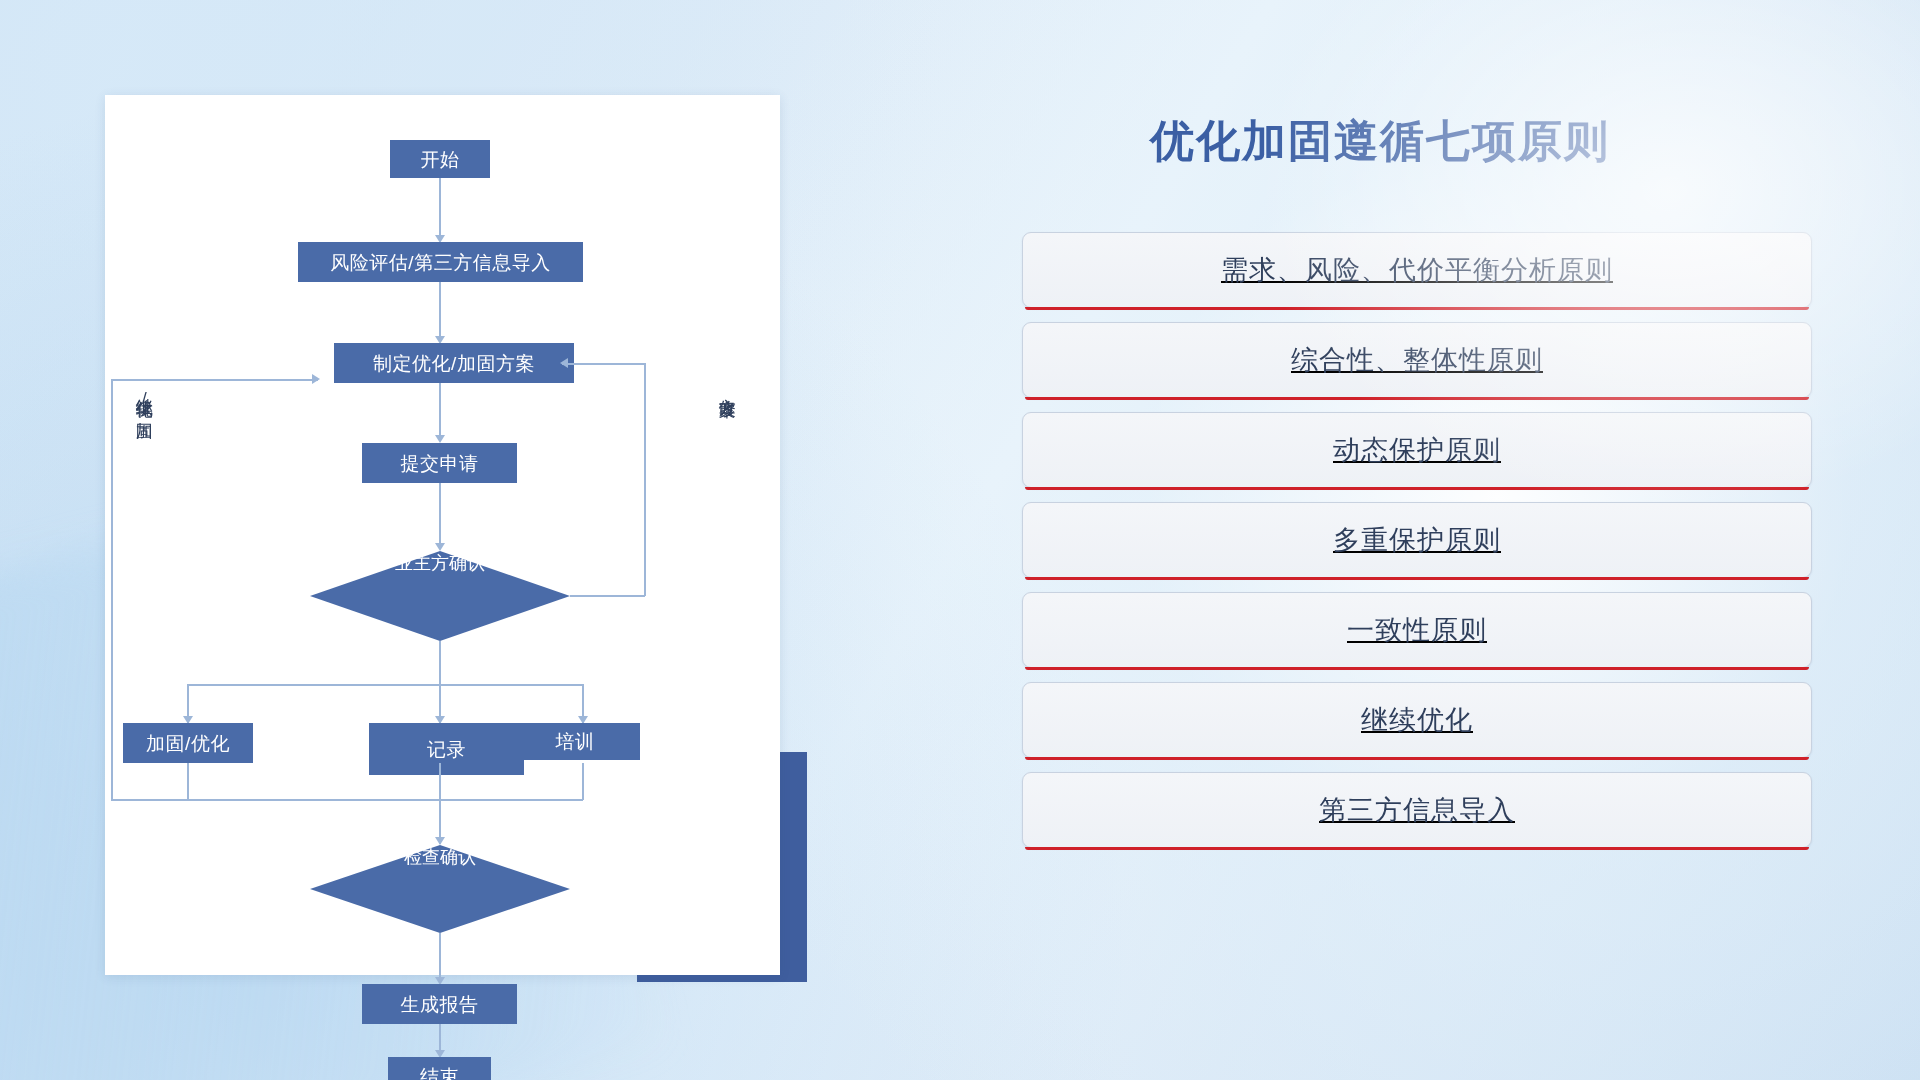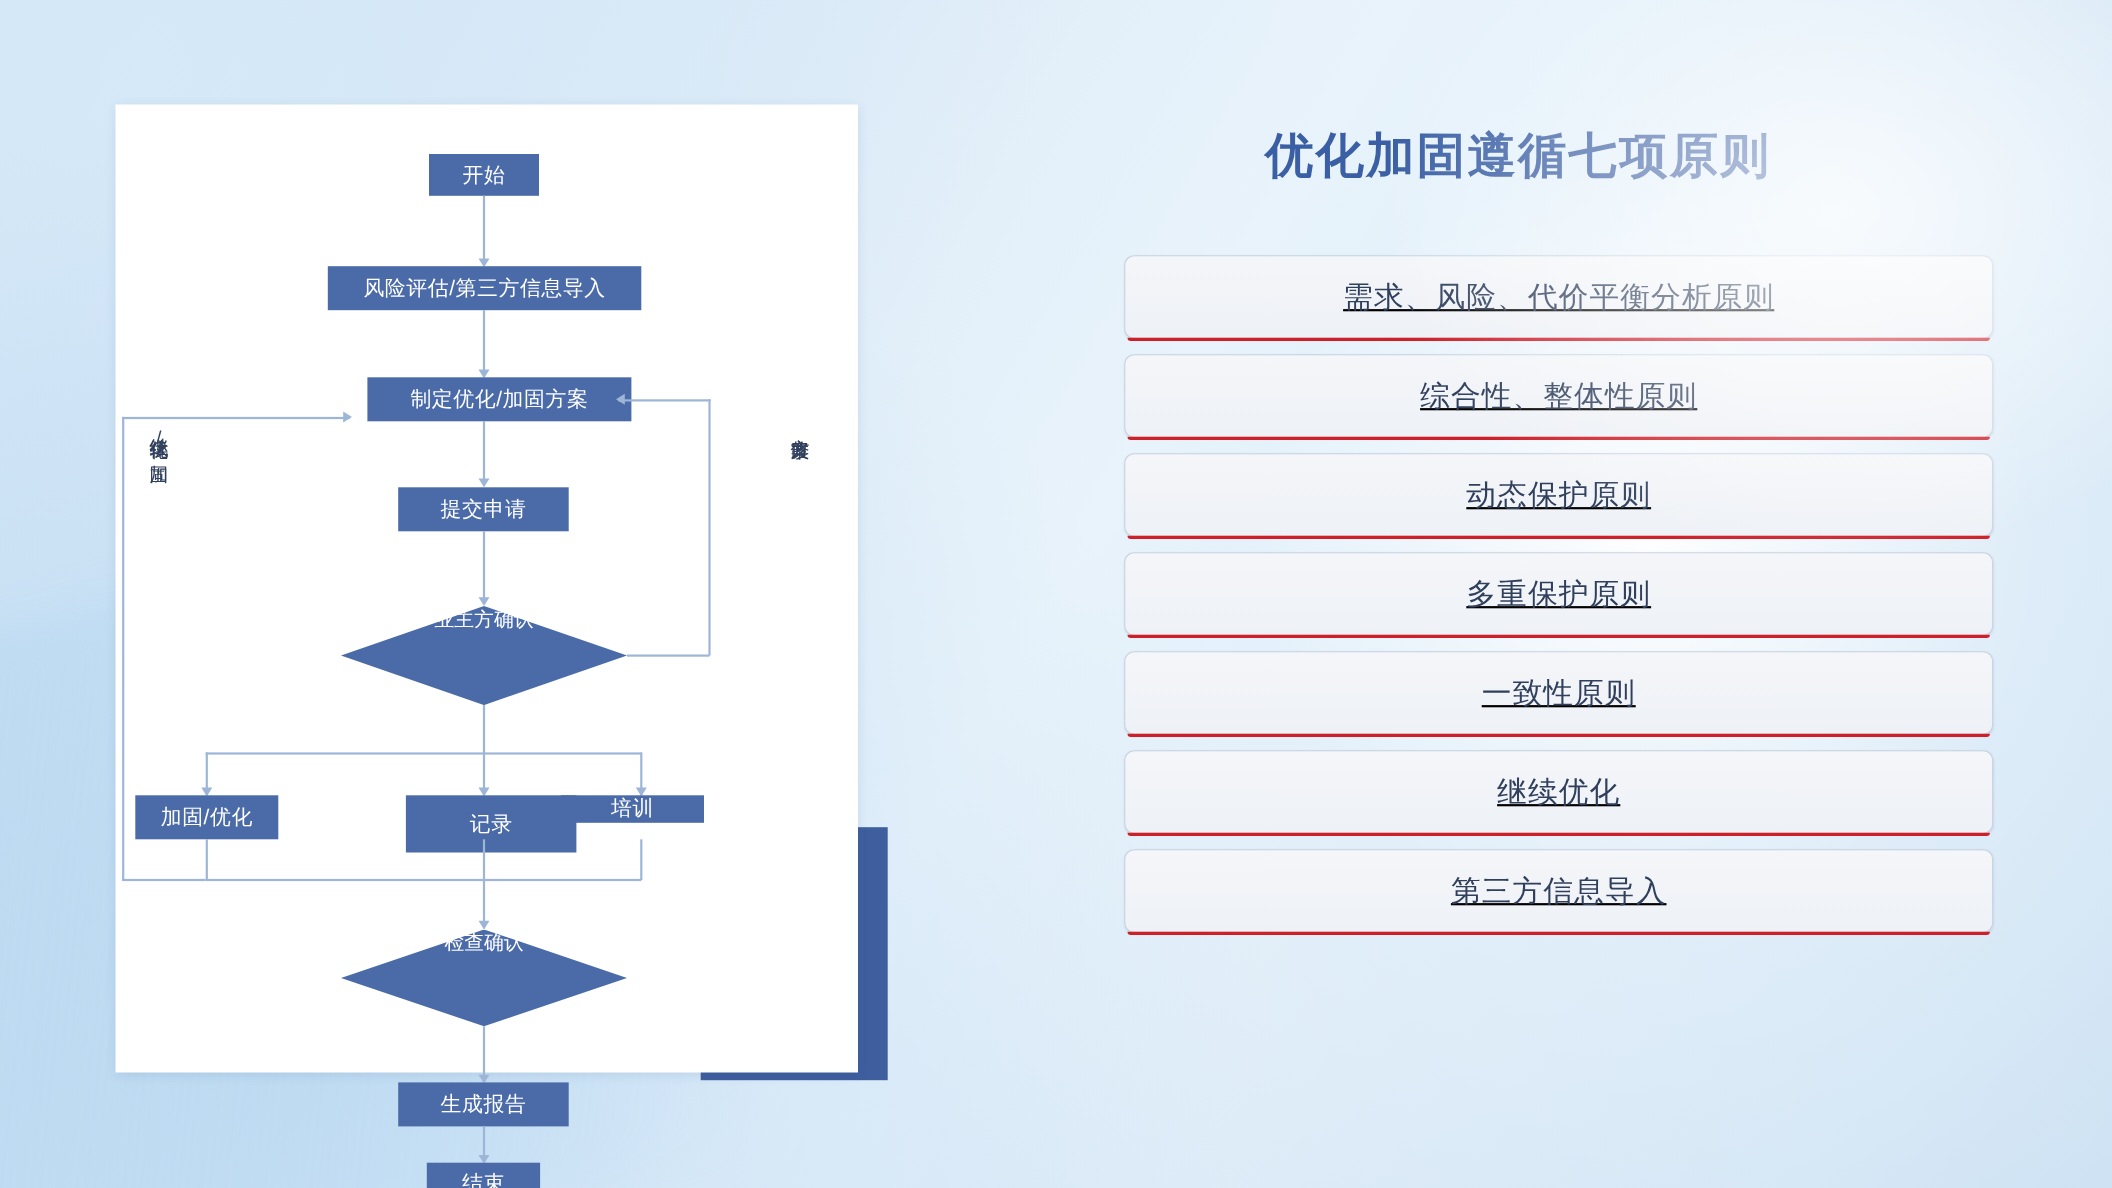--- a/index.html
+++ b/index.html
@@ -236,21 +236,21 @@
 
       <div class="vline" style="left:82px; top:589px; height:39px;"></div>
       <div class="arrow-down" style="left:78px; top:621px;"></div>
       <div class="vline" style="left:334px; top:589px; height:39px;"></div>
       <div class="arrow-down" style="left:330px; top:621px;"></div>
       <div class="vline" style="left:477px; top:589px; height:39px;"></div>
       <div class="arrow-down" style="left:473px; top:621px;"></div>
 
       <div class="node" style="left:18px; top:628px; width:130px; height:40px;">加固/优化</div>
       <div class="node" style="left:264px; top:628px; width:155px; height:52px;">记录</div>
-      <div class="node" style="left:405px; top:628px; width:130px; height:25px;">培训</div>
+      <div class="node" style="left:405px; top:628px; width:130px; height:37px;">培训</div>
 
       <div class="vline" style="left:82px; top:668px; height:37px;"></div>
       <div class="vline" style="left:334px; top:668px; height:37px;"></div>
       <div class="vline" style="left:477px; top:668px; height:37px;"></div>
       <div class="hline" style="left:82px; top:704px; width:396px;"></div>
       <div class="vline" style="left:334px; top:704px; height:45px;"></div>
       <div class="arrow-down" style="left:330px; top:742px;"></div>
 
       <div class="vline" style="left:6px; top:284px; height:421px;"></div>
       <div class="hline" style="left:6px; top:704px; width:76px;"></div>

